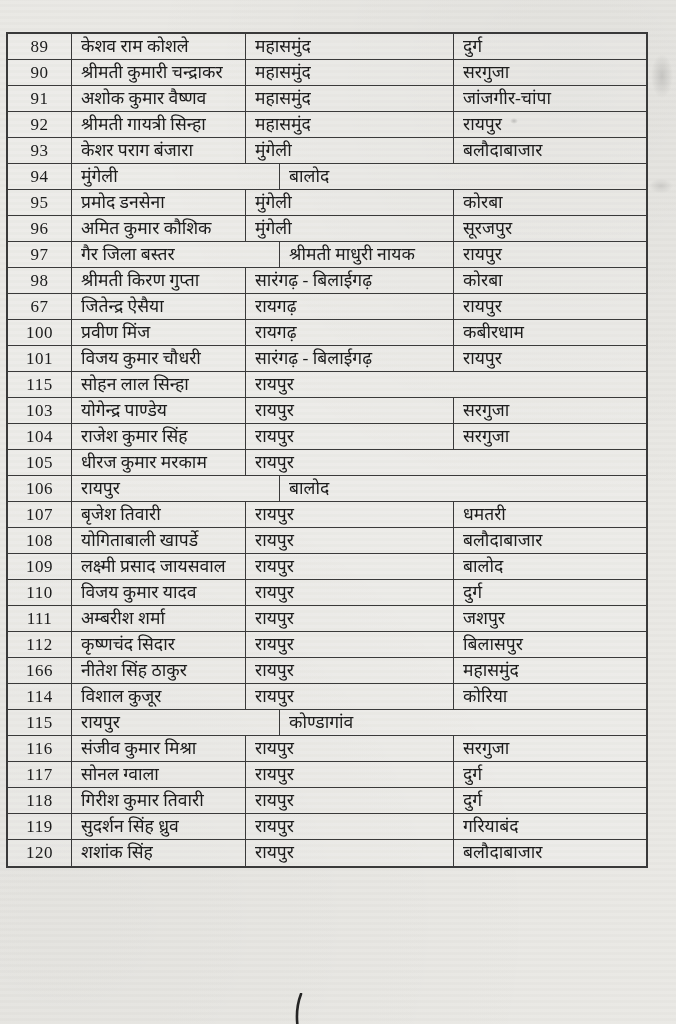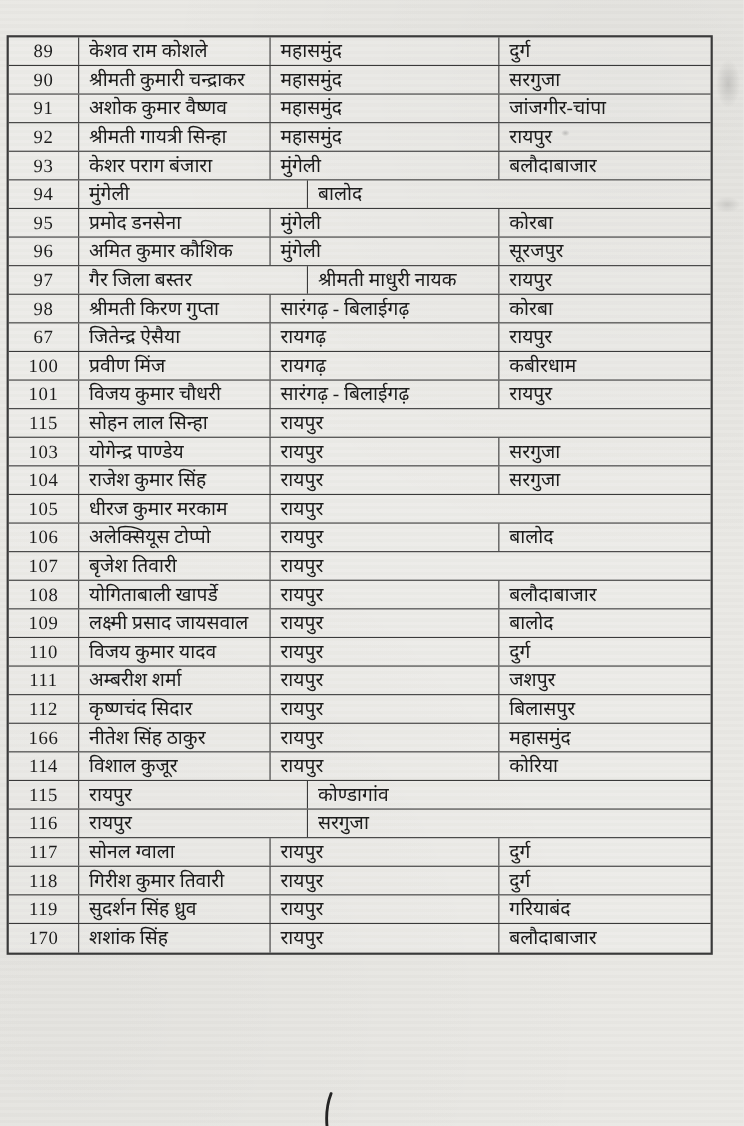--- a/index.html
+++ b/index.html
@@ -181,28 +181,28 @@
     <div class="cell c-district">रायपुर</div>
     <div class="cell c-dest">सरगुजा</div>
   </div>
     <div class="row">
     <div class="cell c-sn">105</div>
     <div class="cell c-name">धीरज कुमार मरकाम</div>
     <div class="cell c-district">रायपुर</div>
   </div>
     <div class="row">
     <div class="cell c-sn">106</div>
-    <div class="cell c-name">अलेक्सियूस टोप्पो</div>
     <div class="cell c-district">रायपुर</div>
     <div class="cell c-dest">बालोद</div>
   </div>
     <div class="row">
     <div class="cell c-sn">107</div>
     <div class="cell c-name">बृजेश तिवारी</div>
     <div class="cell c-district">रायपुर</div>
+    <div class="cell c-dest">धमतरी</div>
   </div>
     <div class="row">
     <div class="cell c-sn">108</div>
     <div class="cell c-name">योगिताबाली खापर्डे</div>
     <div class="cell c-district">रायपुर</div>
     <div class="cell c-dest">बलौदाबाजार</div>
   </div>
     <div class="row">
     <div class="cell c-sn">109</div>
     <div class="cell c-name">लक्ष्मी प्रसाद जायसवाल</div>
@@ -239,20 +239,21 @@
     <div class="cell c-district">रायपुर</div>
     <div class="cell c-dest">कोरिया</div>
   </div>
     <div class="row">
     <div class="cell c-sn">115</div>
     <div class="cell c-district">रायपुर</div>
     <div class="cell c-dest">कोण्डागांव</div>
   </div>
     <div class="row">
     <div class="cell c-sn">116</div>
+    <div class="cell c-name">संजीव कुमार मिश्रा</div>
     <div class="cell c-district">रायपुर</div>
     <div class="cell c-dest">सरगुजा</div>
   </div>
     <div class="row">
     <div class="cell c-sn">117</div>
     <div class="cell c-name">सोनल ग्वाला</div>
     <div class="cell c-district">रायपुर</div>
     <div class="cell c-dest">दुर्ग</div>
   </div>
     <div class="row">
@@ -261,21 +262,21 @@
     <div class="cell c-district">रायपुर</div>
     <div class="cell c-dest">दुर्ग</div>
   </div>
     <div class="row">
     <div class="cell c-sn">119</div>
     <div class="cell c-name">सुदर्शन सिंह ध्रुव</div>
     <div class="cell c-district">रायपुर</div>
     <div class="cell c-dest">गरियाबंद</div>
   </div>
     <div class="row">
-    <div class="cell c-sn">170</div>
+    <div class="cell c-sn">120</div>
     <div class="cell c-name">शशांक सिंह</div>
     <div class="cell c-district">रायपुर</div>
     <div class="cell c-dest">बलौदाबाजार</div>
   </div>
   </div>
 
 <svg class="pen-stroke" viewBox="0 0 20 34">
   <path d="M11,1 C7.5,10 6,20 7.5,33" fill="none" stroke="#141414" stroke-width="2.6" stroke-linecap="round" opacity="0.92"></path>
 </svg>
 

